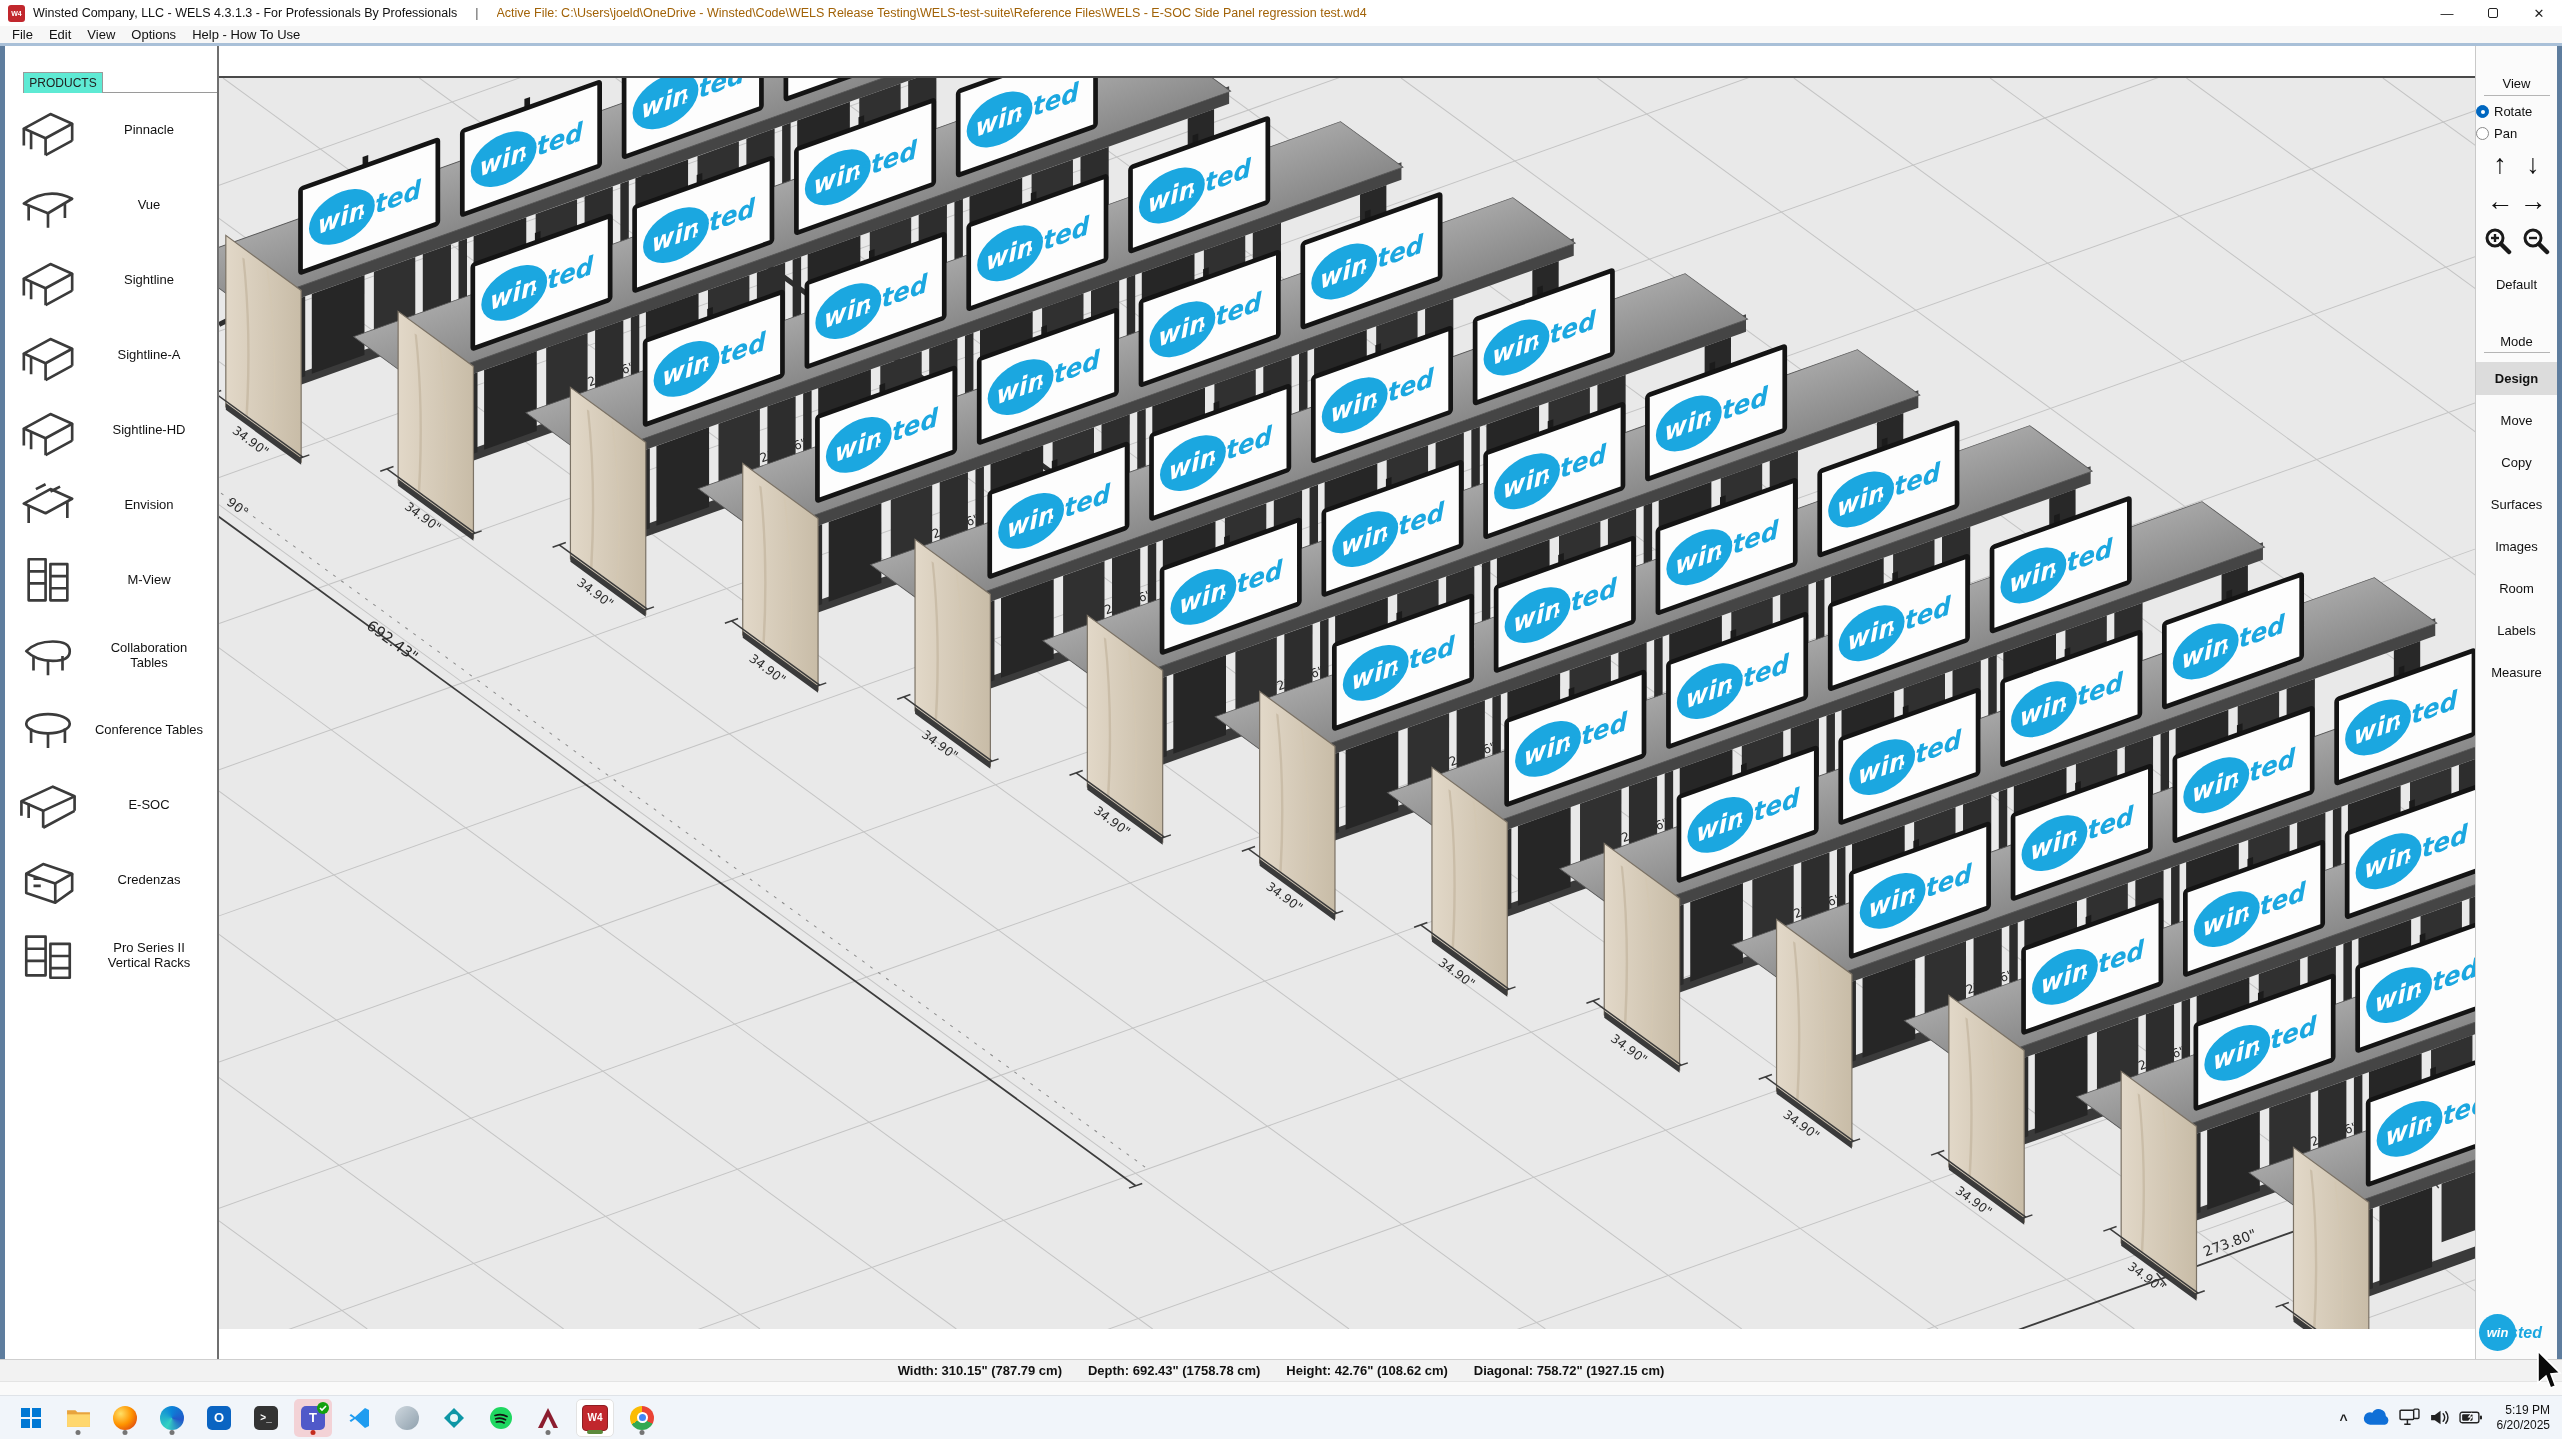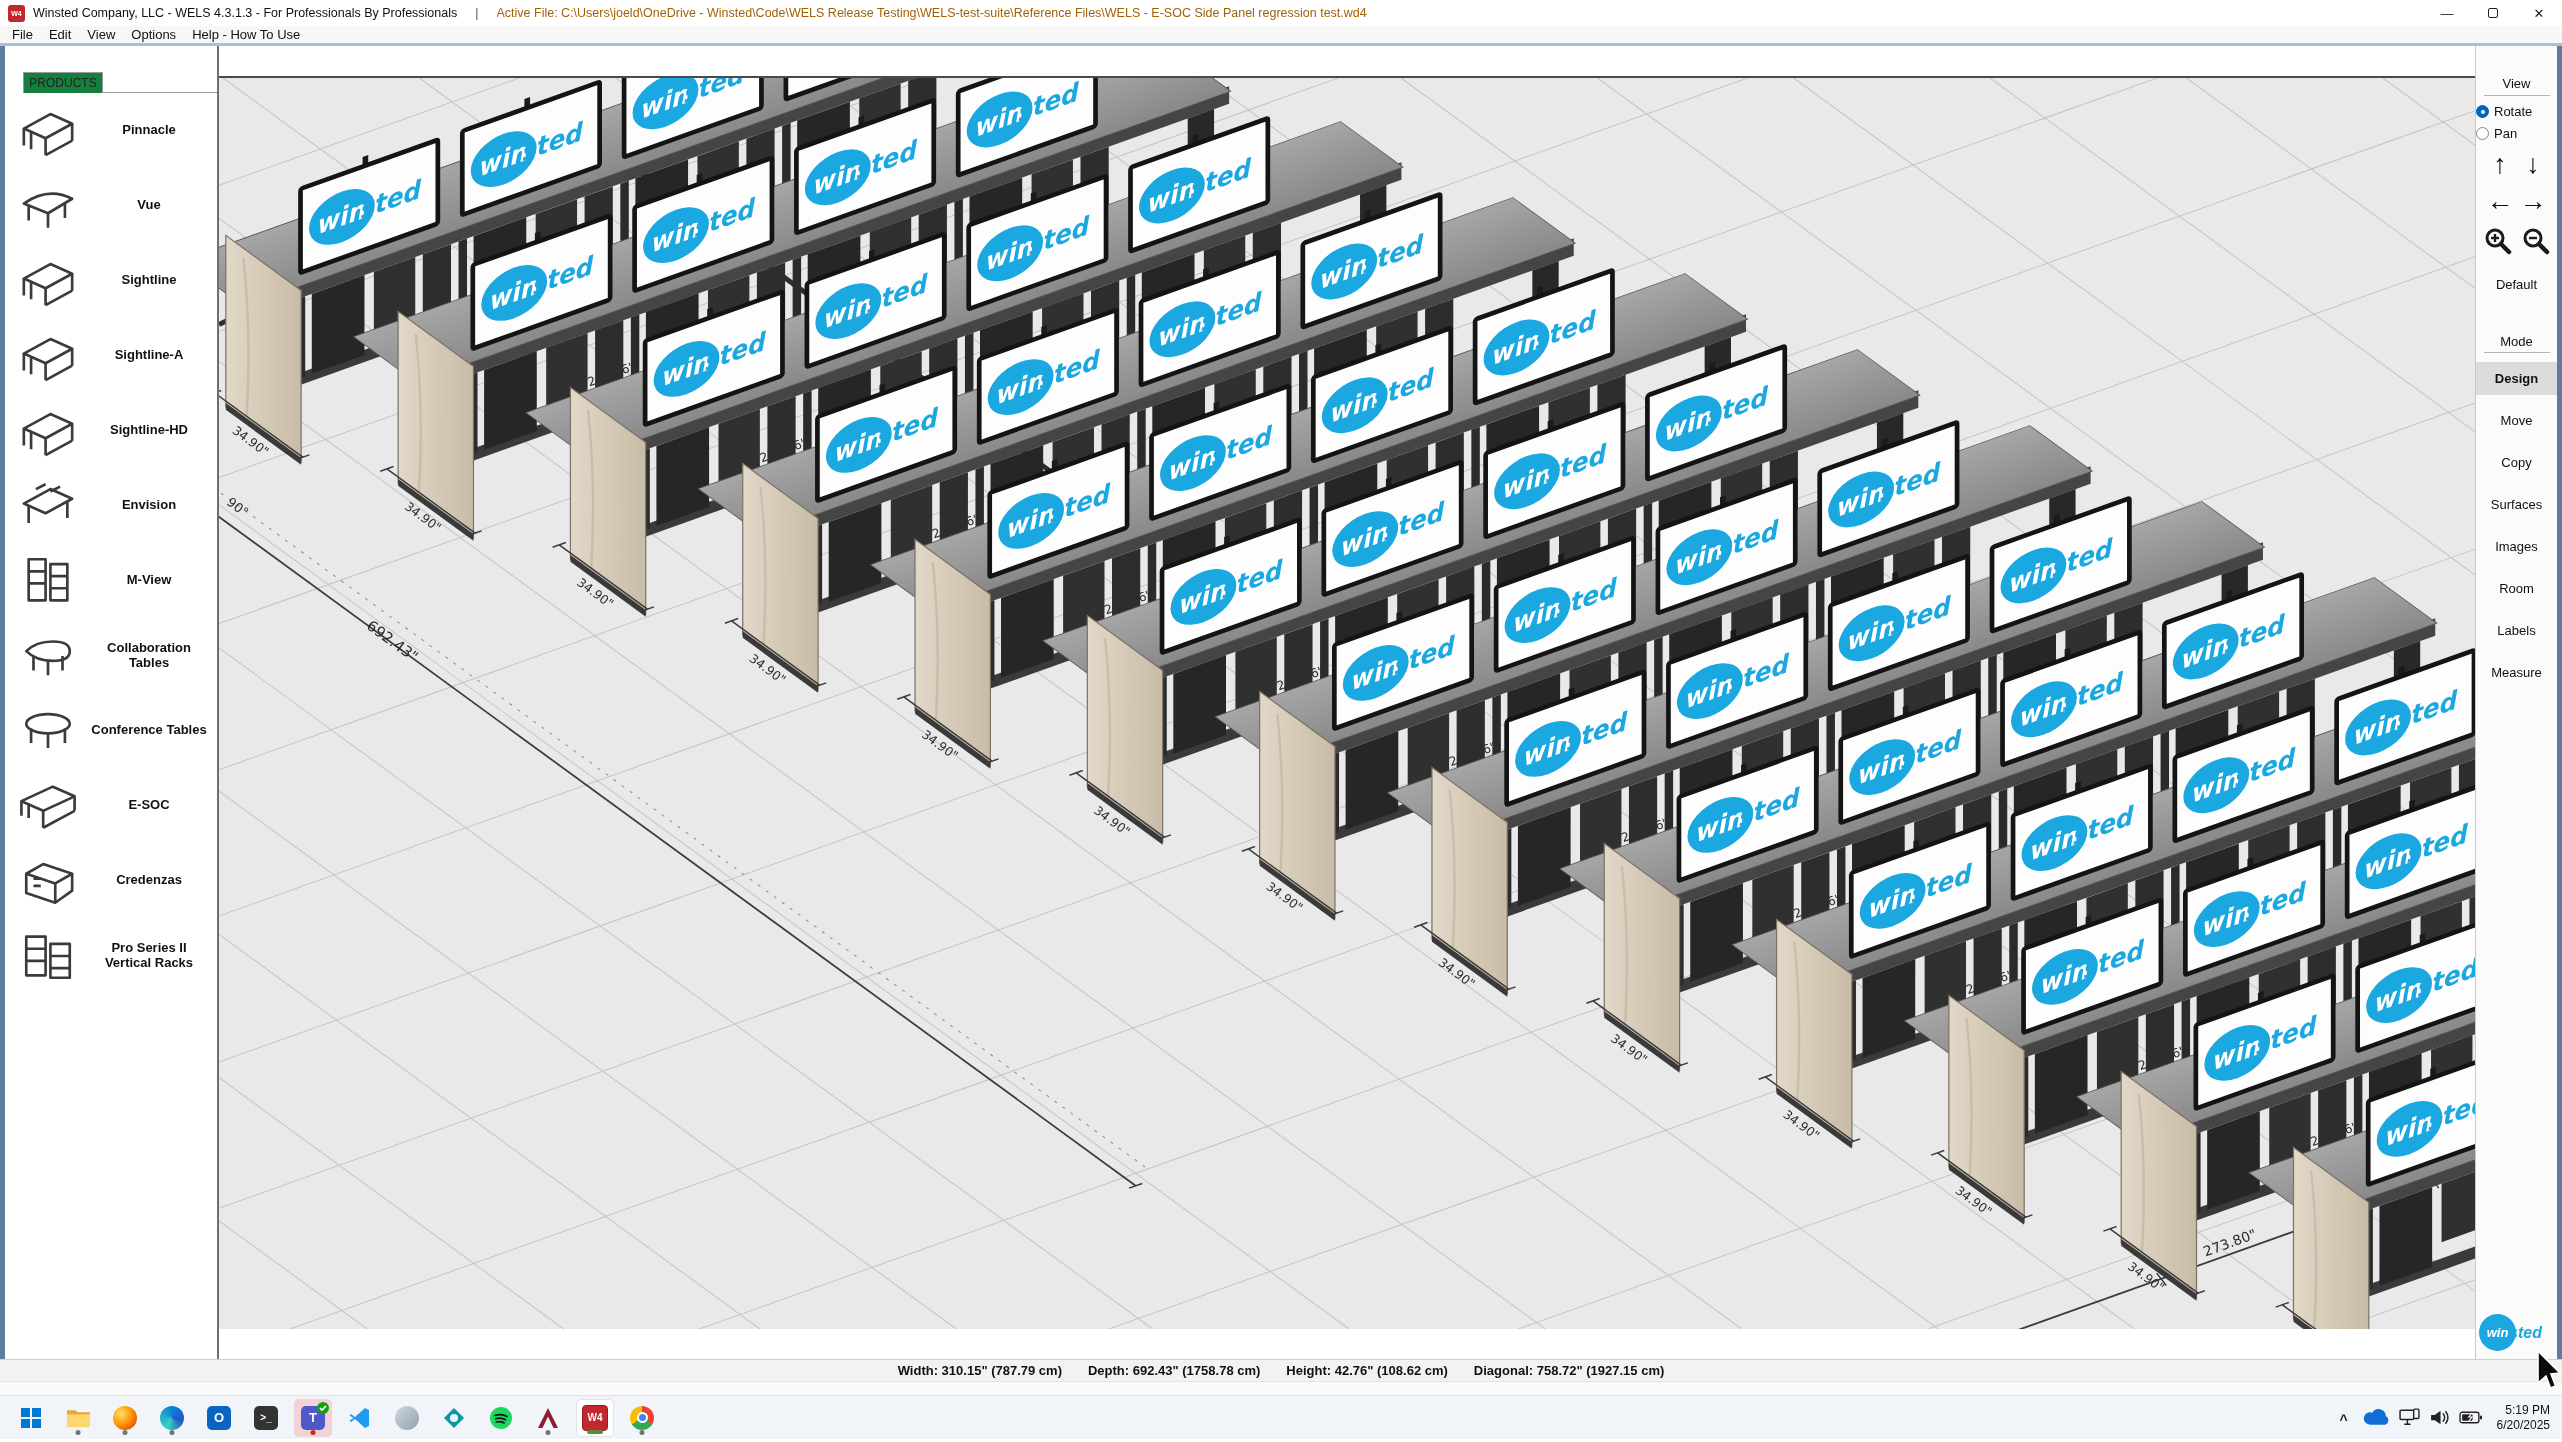--- a/index.html
+++ b/index.html
@@ -21,23 +21,23 @@
   .menubar { height:20px; background:#f7f7f7; display:flex; align-items:center; padding-left:4px; font-size:13px; color:#111;
              border-bottom:3px solid #a9c0d8; }
   .menu-item { padding:0 8px; }
 
   
   .main { display:flex; height:1313px; border-left:5px solid #5e7d9e; border-right:5px solid #5e7d9e; background:#fff; }
 
   .left-panel { width:214px; background:#fff; border-right:2px solid #6f6f6f; position:relative; }
   .tab-row { display:flex; align-items:flex-end; margin-top:26px; }
   .products-tab { margin-left:18px; width:80px; height:21px; border:1px solid #9a9a9a; border-bottom:none; font-size:12px;
-                  display:flex; align-items:center; justify-content:center; color:#222; background:#15803d; }
+                  display:flex; align-items:center; justify-content:center; color:#222; background:#5eead4; }
   .tab-line { flex:1; border-bottom:1px solid #9a9a9a; height:21px; }
-  .product-item { height:75px; display:flex; align-items:center;font-weight:bold; }
+  .product-item { height:75px; display:flex; align-items:center; }
   .p-icon { width:86px; display:flex; justify-content:center; align-items:center; }
   .p-label { flex:1; text-align:center; font-size:13px; color:#111; padding-right:10px; line-height:1.15; }
 
   .canvas-wrap { flex:1; background:#fff; padding-top:30px; min-width:0; }
   .canvas { height:calc(100% - 30px); position:relative; background:#e9e9e9; border-top:2px solid #4a4a4a; overflow:hidden; }
   #scene { position:absolute; inset:0; width:100%; height:100%; }
 
   .right-panel { width:82px; background:#fbfbfb; border-left:1px solid #c9c9c9; padding-top:30px; text-align:center;
                  font-size:13px; color:#111; position:relative; }
   .rp-header { margin-bottom:4px; }

